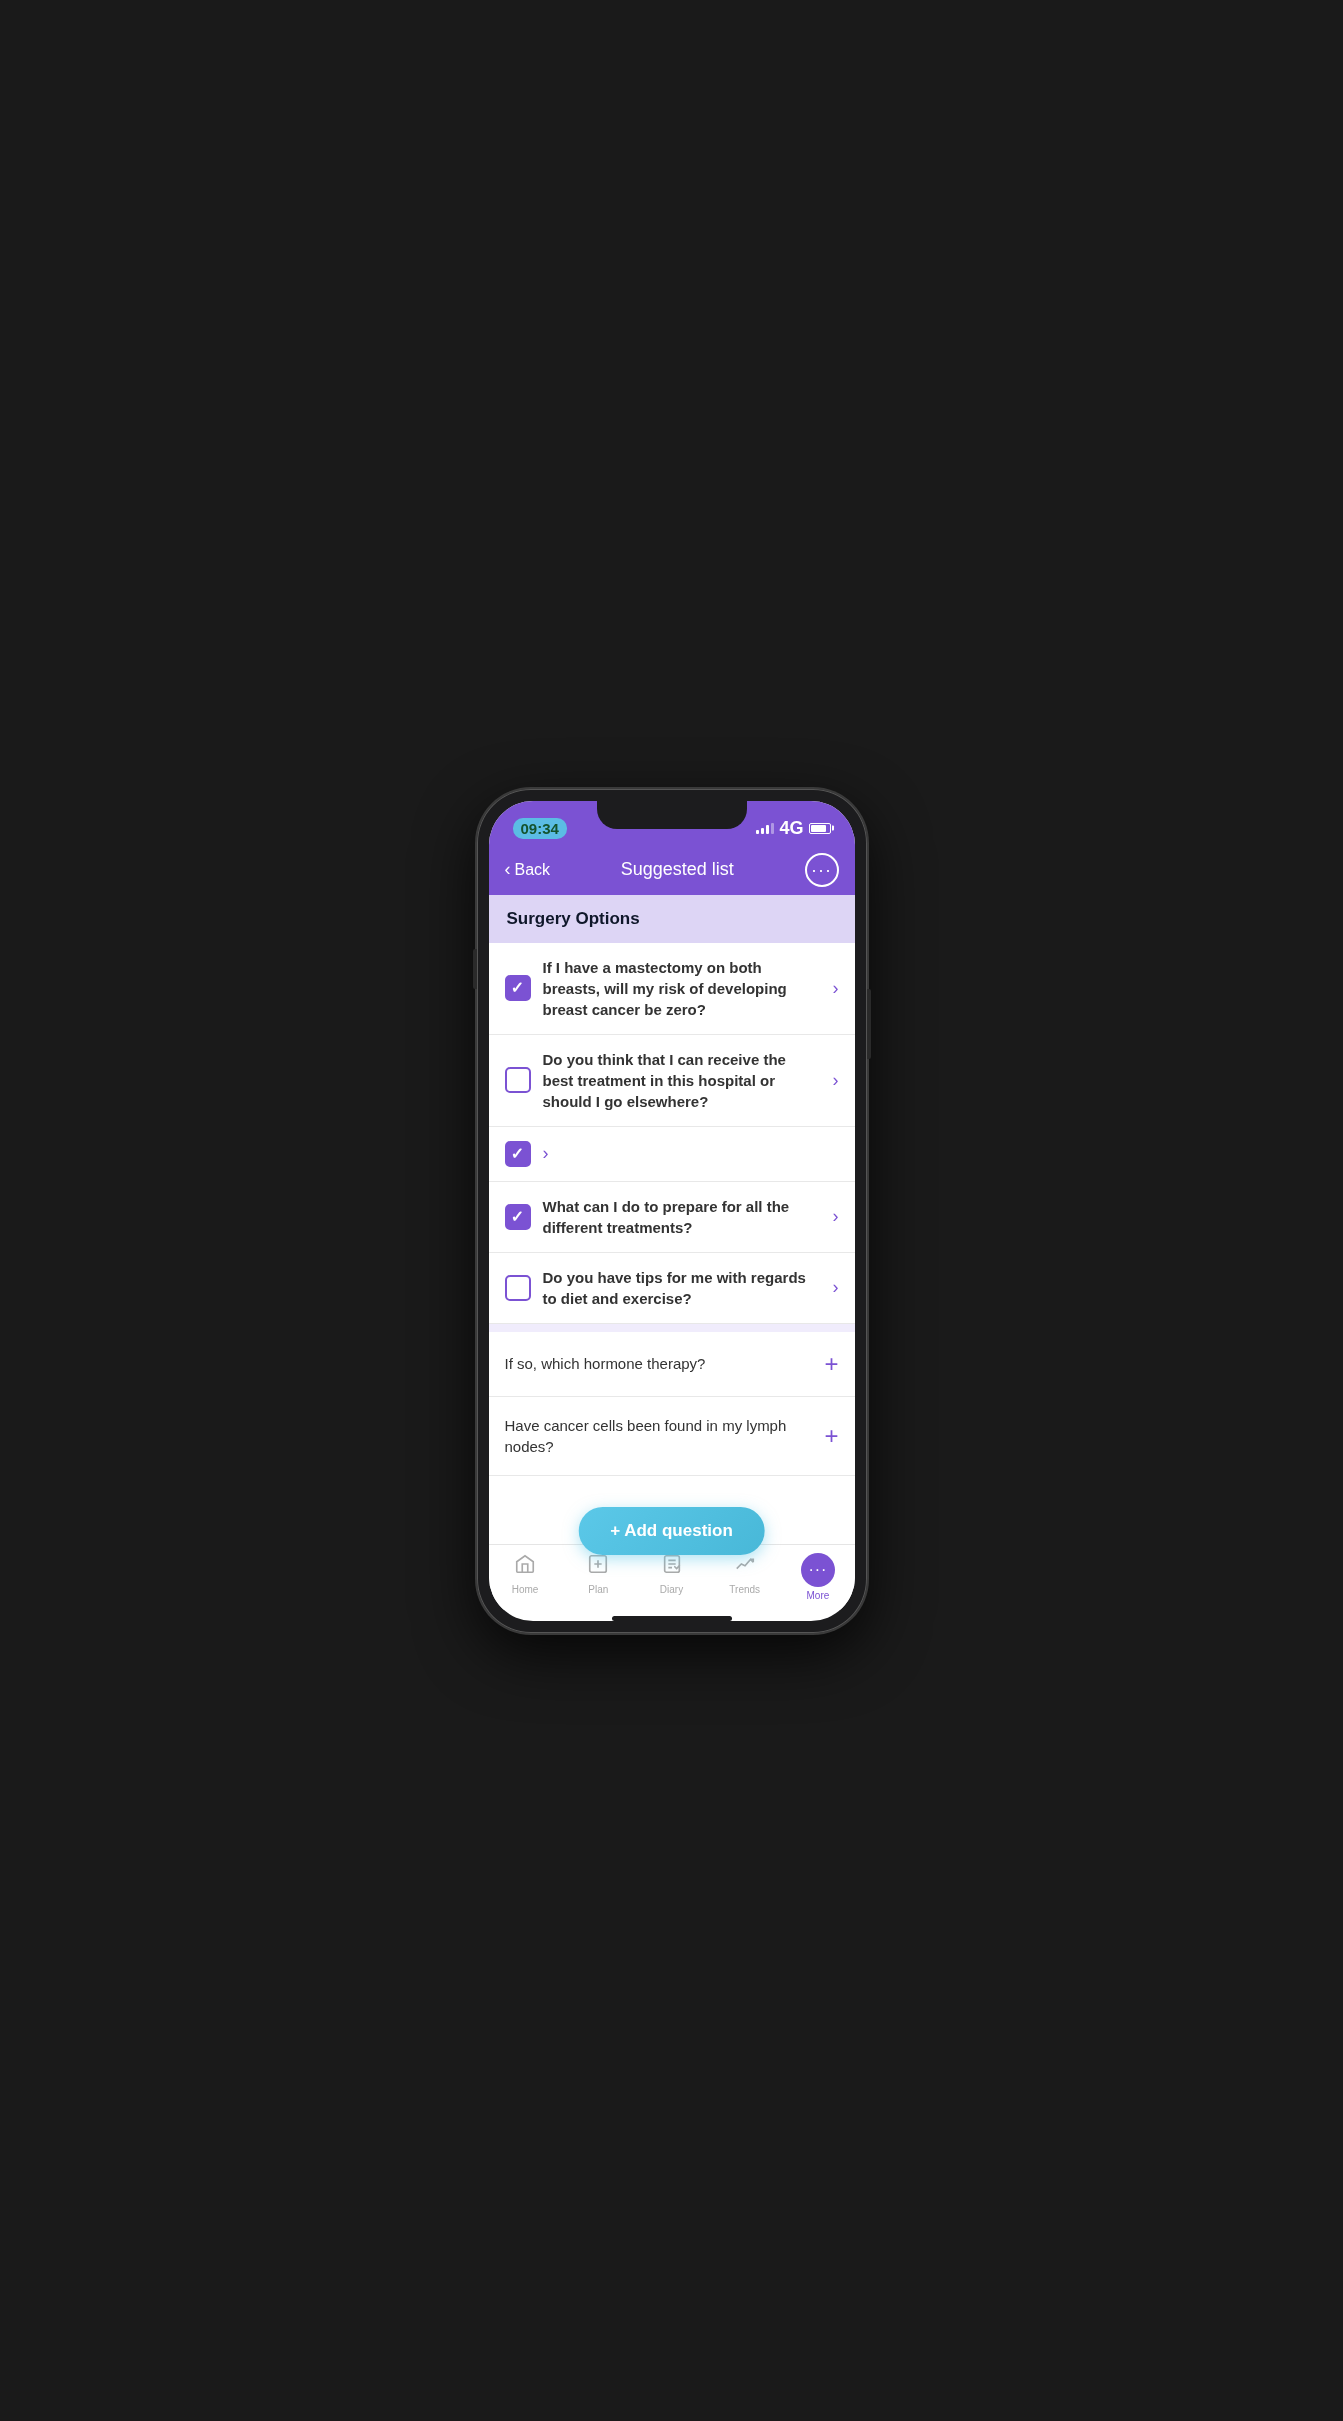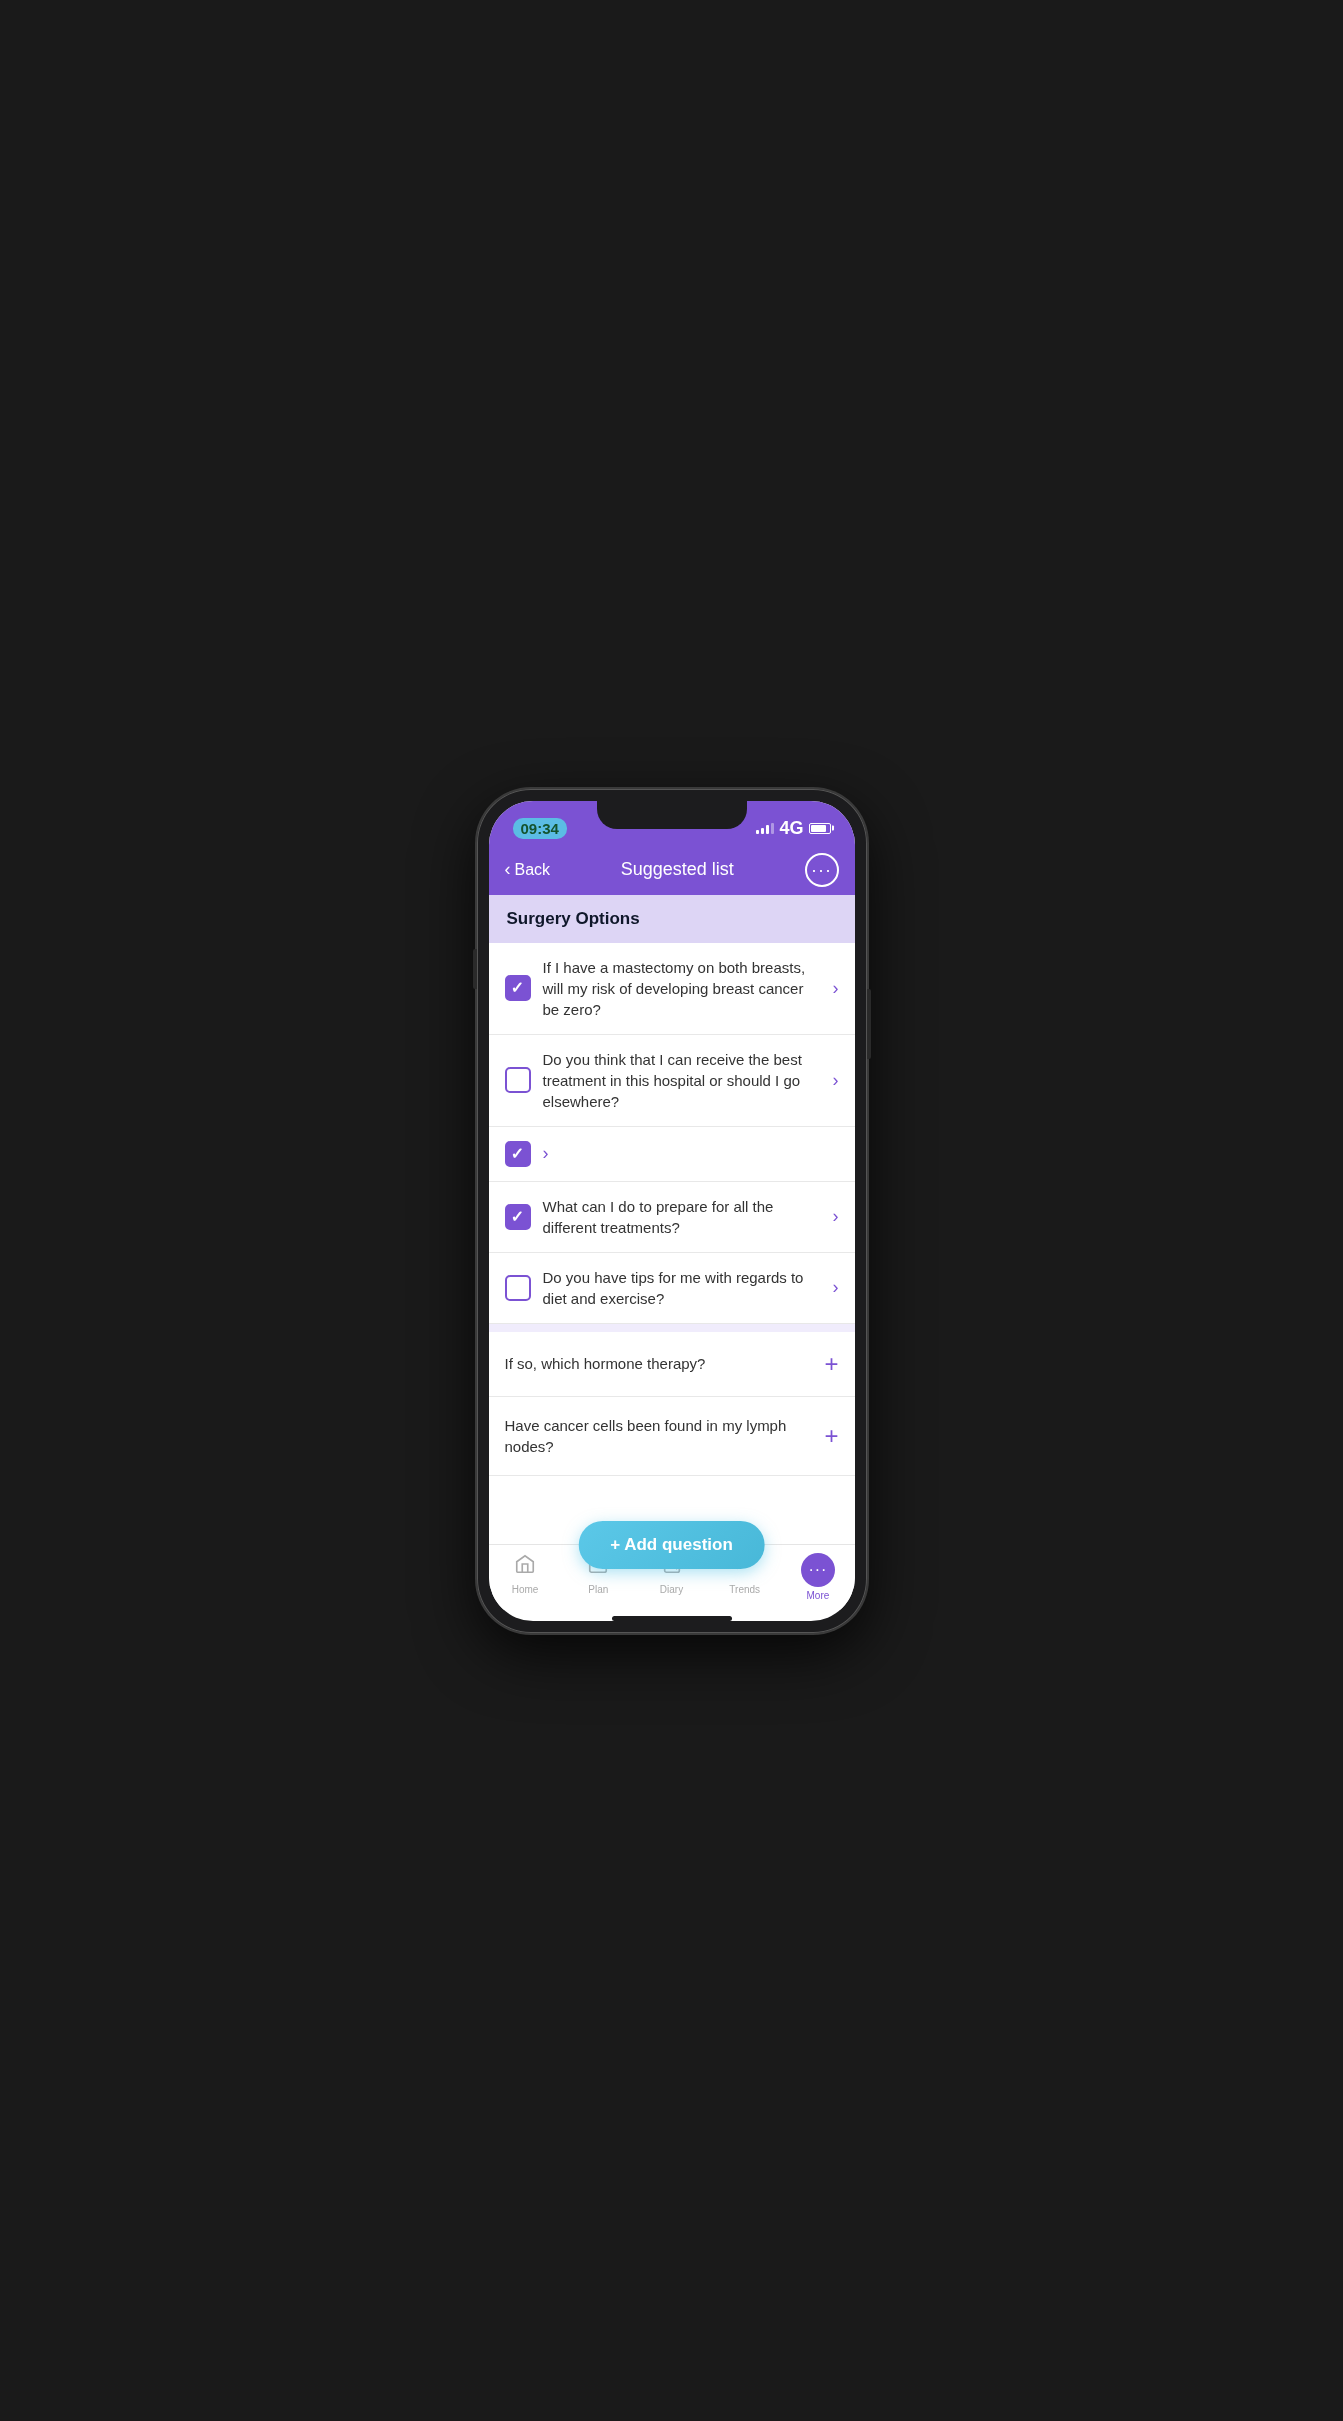--- a/index.html
+++ b/index.html
@@ -222,20 +222,21 @@
       font-size: 16px;
       font-weight: 700;
       line-height: 1;
     }
 
     .question-text {
       flex: 1;
       font-size: 15px;
       color: #333;
       line-height: 1.4;
+      font-weight: bold;
     }
 
     .chevron-right {
       color: #7b52d3;
       font-size: 18px;
       font-weight: 400;
       flex-shrink: 0;
     }
 
     .divider {
@@ -263,21 +264,21 @@
     .plus-icon {
       color: #7b52d3;
       font-size: 24px;
       font-weight: 300;
       flex-shrink: 0;
     }
 
     
     .add-question-overlay {
       position: absolute;
-      bottom: 52px;
+      bottom: 66px;
       left: 50%;
       transform: translateX(-50%);
       z-index: 50;
     }
 
     .add-question-btn {
       background: linear-gradient(135deg, #5bc8e8 0%, #48b8d8 100%);
       border: none;
       border-radius: 30px;
       padding: 14px 32px;

